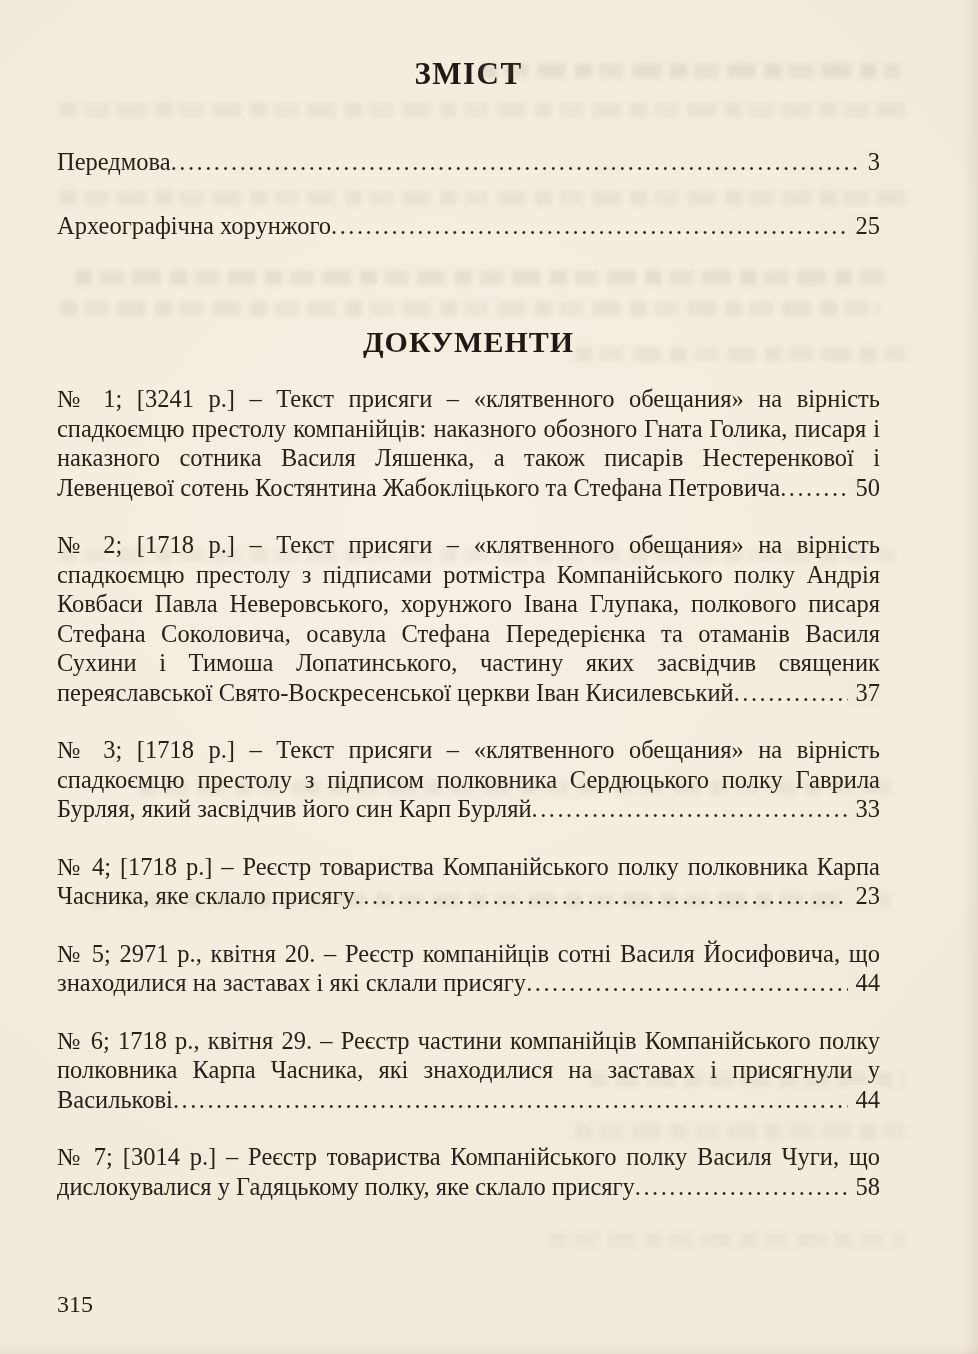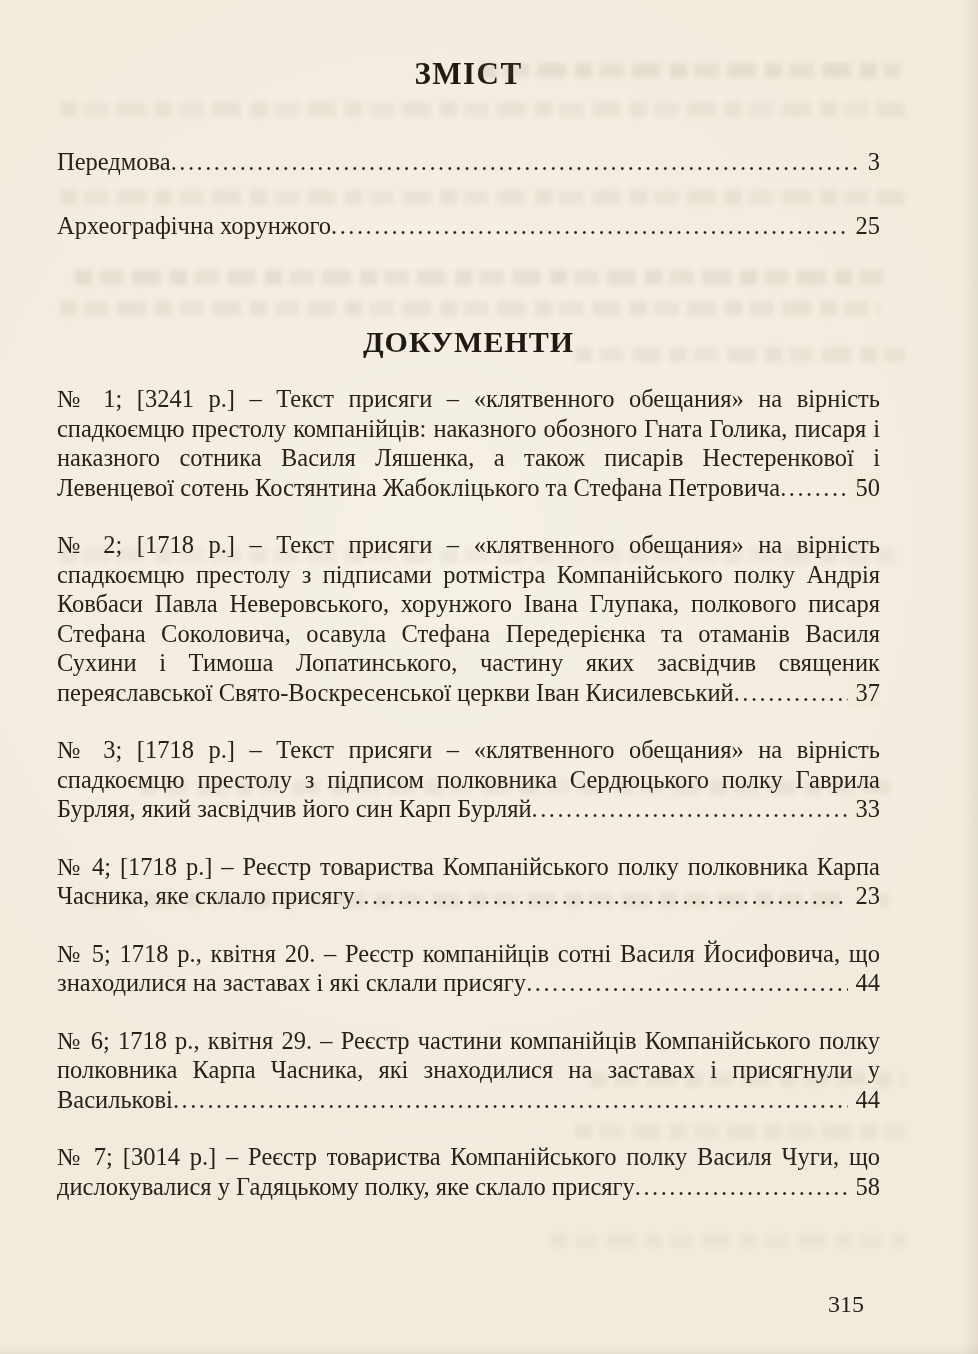--- a/index.html
+++ b/index.html
@@ -91,21 +91,21 @@
     right: 0;
     bottom: 0;
     background: #f2ebdc;
     padding-left: 8px;
   }
   .folio {
     position: absolute;
     left: 57px;
     width: 807px;
     top: 1291px;
-    text-align: right;
+    text-align: left;
     font-size: 24px;
     color: #27211a;
   }
 </style>
 </head>
 <body>
 
 <div class="scan-page">
 
   <div class="smudge" style="left:480px; top:63px;  width:420px;"></div>
@@ -141,21 +141,21 @@
     <p class="toc-entry leader">
       <span>№ 2; [1718 р.] – Текст присяги – «клятвенного обещания» на вірність спадкоємцю престолу з підписами ротмістра Компанійського полку Андрія Ковбаси Павла Неверовського, хорунжого Івана Глупака, полкового писаря Стефана Соколовича, осавула Стефана Передерієнка та отаманів Василя Сухини і Тимоша Лопатинського, частину яких засвідчив священик переяславської Свято-Воскресенської церкви Іван Кисилевський</span><span class="dots">...............</span><span class="pagenum">37</span>
     </p>
     <p class="toc-entry leader">
       <span>№ 3; [1718 р.] – Текст присяги – «клятвенного обещания» на вірність спадкоємцю престолу з підписом полковника Сердюцького полку Гаврила Бурляя, який засвідчив його син Карп Бурляй</span><span class="dots">......................................</span><span class="pagenum">33</span>
     </p>
     <p class="toc-entry leader">
       <span>№ 4; [1718 р.] – Реєстр товариства Компанійського полку полковника Карпа Часника, яке склало присягу</span><span class="dots">...........................................................</span><span class="pagenum">23</span>
     </p>
     <p class="toc-entry leader">
-      <span>№ 5; 1718 р., квітня 20. – Реєстр компанійців сотні Василя Йосифовича, що знаходилися на заставах і які склали присягу</span><span class="dots">.......................................</span><span class="pagenum">44</span>
+      <span>№ 5; 2971 р., квітня 20. – Реєстр компанійців сотні Василя Йосифовича, що знаходилися на заставах і які склали присягу</span><span class="dots">.......................................</span><span class="pagenum">44</span>
     </p>
     <p class="toc-entry leader">
       <span>№ 6; 1718 р., квітня 29. – Реєстр частини компанійців Компанійського полку полковника Карпа Часника, які знаходилися на заставах і присягнули у Василькові</span><span class="dots">................................................................................................................................................................................................................................................................................................................................................................................................................</span><span class="pagenum">44</span>
     </p>
     <p class="toc-entry leader">
       <span>№ 7; [3014 р.] – Реєстр товариства Компанійського полку Василя Чуги, що дислокувалися у Гадяцькому полку, яке склало присягу</span><span class="dots">..........................</span><span class="pagenum">58</span>
     </p>
   </div>
 
   <div class="folio">315</div>

